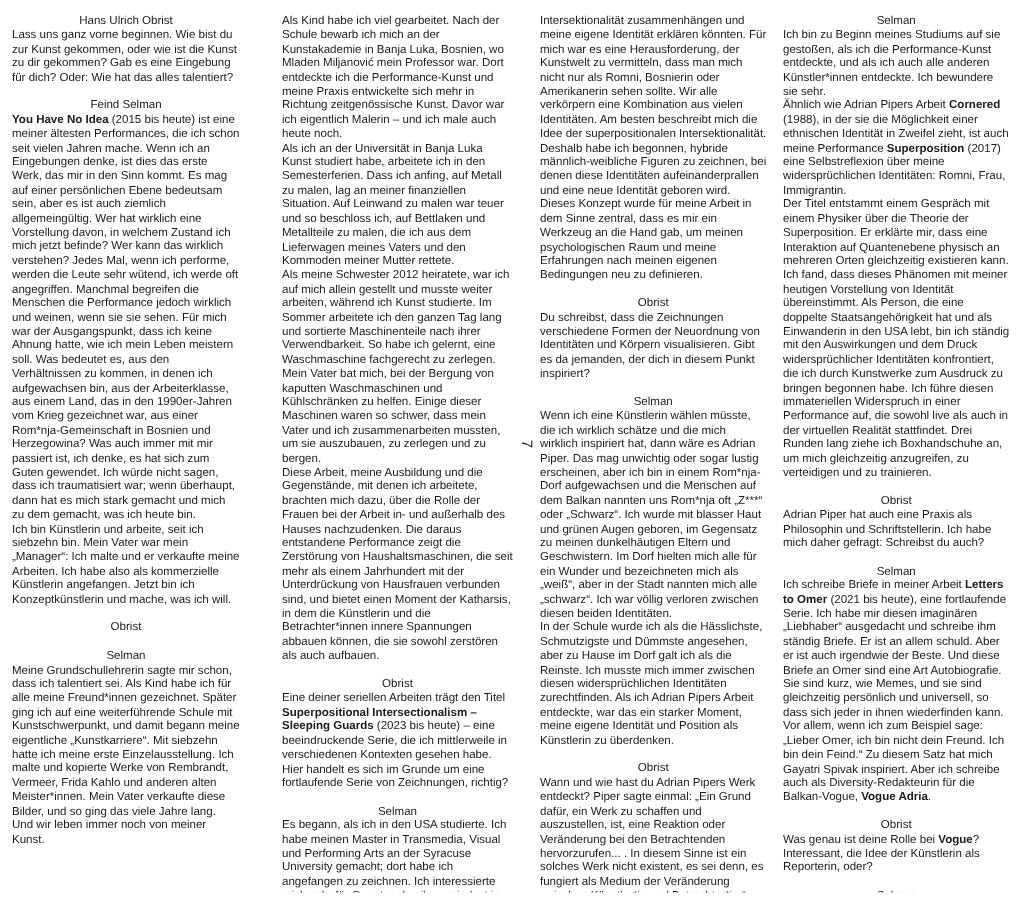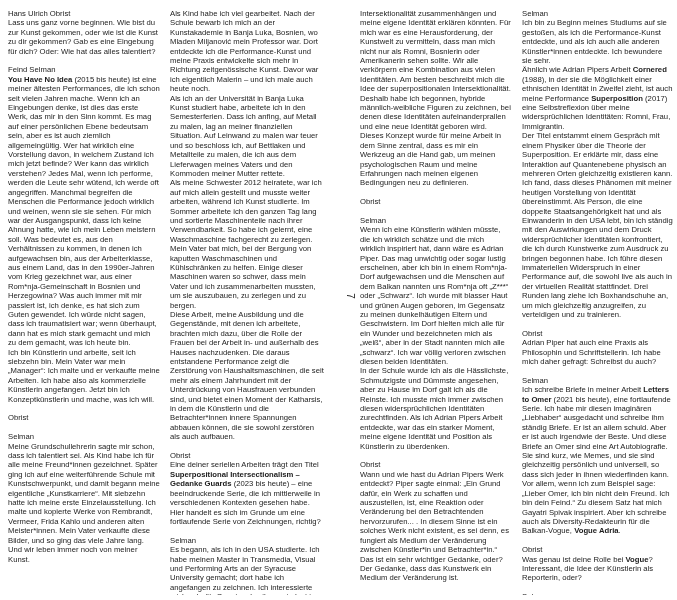--- a/index.html
+++ b/index.html
@@ -15,24 +15,24 @@
   .col {
     position: absolute;
     top: 9px; height: 586px;
     overflow: hidden;
     font-size: 7.7px;
     line-height: 9.4px;
     text-align: left;
     word-spacing: 0;
   }
   .col-1 { left: 8px;   width: 152px; }
-  .col-2 { left: 170px; width: 154px; }
+  .col-2 { left: 188px; width: 154px; }
   .col-3 { left: 360px; width: 151px; }
   .col-4 { left: 522px; width: 151px; }
-  .speaker { text-align: left; margin-top: 9.4px; }
+  .speaker { text-align: center; margin-top: 9.4px; }
   .col .speaker:first-child { margin-top: 0; }
   .para { margin: 0; }
   .b { font-weight: bold; }
   .page-num {
     position: absolute;
     left: 342px; top: 289px;
     width: 14px; height: 14px;
     font-size: 10px;
     transform: rotate(90deg);
     transform-origin: center center;
@@ -51,27 +51,28 @@
     <div class="speaker">Obrist</div>
     <div class="speaker">Selman</div>
     <div class="para"><span>Meine Grundschullehrerin sagte mir schon, dass ich talentiert sei. Als Kind habe ich für alle meine Freund*innen gezeichnet. Später ging ich auf eine weiterführende Schule mit Kunstschwerpunkt, und damit begann meine eigentliche „Kunstkarriere“. Mit siebzehn hatte ich meine erste Einzelausstellung. Ich malte und kopierte Werke von Rembrandt, Vermeer, Frida Kahlo und anderen alten Meister*innen. Mein Vater verkaufte diese Bilder, und so ging das viele Jahre lang. Und wir leben immer noch von meiner Kunst.</span></div>
   </div>
 <div class="col col-2">
     <div class="para"><span>Als Kind habe ich viel gearbeitet. Nach der Schule bewarb ich mich an der Kunstakademie in Banja Luka, Bosnien, wo Mladen Miljanović mein Professor war. Dort entdeckte ich die Performance-Kunst und meine Praxis entwickelte sich mehr in Richtung zeitgenössische Kunst. Davor war ich eigentlich Malerin – und ich male auch heute noch.</span></div>
     <div class="para"><span>Als ich an der Universität in Banja Luka Kunst studiert habe, arbeitete ich in den Semesterferien. Dass ich anfing, auf Metall zu malen, lag an meiner finanziellen Situation. Auf Leinwand zu malen war teuer und so beschloss ich, auf Bettlaken und Metallteile zu malen, die ich aus dem Lieferwagen meines Vaters und den Kommoden meiner Mutter rettete.</span></div>
     <div class="para"><span>Als meine Schwester 2012 heiratete, war ich auf mich allein gestellt und musste weiter arbeiten, während ich Kunst studierte. Im Sommer arbeitete ich den ganzen Tag lang und sortierte Maschinenteile nach ihrer Verwendbarkeit. So habe ich gelernt, eine Waschmaschine fachgerecht zu zerlegen. Mein Vater bat mich, bei der Bergung von kaputten Waschmaschinen und Kühlschränken zu helfen. Einige dieser Maschinen waren so schwer, dass mein Vater und ich zusammenarbeiten mussten, um sie auszubauen, zu zerlegen und zu bergen.</span></div>
     <div class="para"><span>Diese Arbeit, meine Ausbildung und die Gegenstände, mit denen ich arbeitete, brachten mich dazu, über die Rolle der Frauen bei der Arbeit in- und außerhalb des Hauses nachzudenken. Die daraus entstandene Performance zeigt die Zerstörung von Haushaltsmaschinen, die seit mehr als einem Jahrhundert mit der Unterdrückung von Hausfrauen verbunden sind, und bietet einen Moment der Katharsis, in dem die Künstlerin und die Betrachter*innen innere Spannungen abbauen können, die sie sowohl zerstören als auch aufbauen.</span></div>
     <div class="speaker">Obrist</div>
-    <div class="para"><span>Eine deiner seriellen Arbeiten trägt den Titel </span><span class="b">Superpositional Intersectionalism – Gedanke Guards</span><span> (2023 bis heute) – eine beeindruckende Serie, die ich mittlerweile in verschiedenen Kontexten gesehen habe. Hier handelt es sich im Grunde um eine fortlaufende Serie von Zeichnungen, richtig?</span></div>
+    <div class="para"><span>Eine deiner seriellen Arbeiten trägt den Titel </span><span class="b">Superpositional Intersectionalism – Sleeping Guards</span><span> (2023 bis heute) – eine beeindruckende Serie, die ich mittlerweile in verschiedenen Kontexten gesehen habe. Hier handelt es sich im Grunde um eine fortlaufende Serie von Zeichnungen, richtig?</span></div>
     <div class="speaker">Selman</div>
     <div class="para"><span>Es begann, als ich in den USA studierte. Ich habe meinen Master in Transmedia, Visual und Performing Arts an der Syracuse University gemacht; dort habe ich angefangen zu zeichnen. Ich interessierte mich sehr für Quantenphysik, zumindest in dem Maße, wie ich sie als Künstlerin verstehen konnte. Ich untersuchte, wie Konzepte wie Quantensuperposition und</span></div>
   </div>
 <div class="col col-3">
     <div class="para"><span>Intersektionalität zusammenhängen und meine eigene Identität erklären könnten. Für mich war es eine Herausforderung, der Kunstwelt zu vermitteln, dass man mich nicht nur als Romni, Bosnierin oder Amerikanerin sehen sollte. Wir alle verkörpern eine Kombination aus vielen Identitäten. Am besten beschreibt mich die Idee der superpositionalen Intersektionalität. Deshalb habe ich begonnen, hybride männlich-weibliche Figuren zu zeichnen, bei denen diese Identitäten aufeinanderprallen und eine neue Identität geboren wird. Dieses Konzept wurde für meine Arbeit in dem Sinne zentral, dass es mir ein Werkzeug an die Hand gab, um meinen psychologischen Raum und meine Erfahrungen nach meinen eigenen Bedingungen neu zu definieren.</span></div>
     <div class="speaker">Obrist</div>
+    <div class="para"><span>Du schreibst, dass die Zeichnungen verschiedene Formen der Neuordnung von Identitäten und Körpern visualisieren. Gibt es da jemanden, der dich in diesem Punkt inspiriert?</span></div>
     <div class="speaker">Selman</div>
     <div class="para"><span>Wenn ich eine Künstlerin wählen müsste, die ich wirklich schätze und die mich wirklich inspiriert hat, dann wäre es Adrian Piper. Das mag unwichtig oder sogar lustig erscheinen, aber ich bin in einem Rom*nja-Dorf aufgewachsen und die Menschen auf dem Balkan nannten uns Rom*nja oft „Z***“ oder „Schwarz“. Ich wurde mit blasser Haut und grünen Augen geboren, im Gegensatz zu meinen dunkelhäutigen Eltern und Geschwistern. Im Dorf hielten mich alle für ein Wunder und bezeichneten mich als „weiß“, aber in der Stadt nannten mich alle „schwarz“. Ich war völlig verloren zwischen diesen beiden Identitäten.</span></div>
     <div class="para"><span>In der Schule wurde ich als die Hässlichste, Schmutzigste und Dümmste angesehen, aber zu Hause im Dorf galt ich als die Reinste. Ich musste mich immer zwischen diesen widersprüchlichen Identitäten zurechtfinden. Als ich Adrian Pipers Arbeit entdeckte, war das ein starker Moment, meine eigene Identität und Position als Künstlerin zu überdenken.</span></div>
     <div class="speaker">Obrist</div>
     <div class="para"><span>Wann und wie hast du Adrian Pipers Werk entdeckt? Piper sagte einmal: „Ein Grund dafür, ein Werk zu schaffen und auszustellen, ist, eine Reaktion oder Veränderung bei den Betrachtenden hervorzurufen... . In diesem Sinne ist ein solches Werk nicht existent, es sei denn, es fungiert als Medium der Veränderung zwischen Künstler*in und Betrachter*in.“ Das ist ein sehr wichtiger Gedanke, oder? Der Gedanke, dass das Kunstwerk ein Medium der Veränderung ist.</span></div>
   </div>
 <div class="col col-4">
     <div class="speaker">Selman</div>
     <div class="para"><span>Ich bin zu Beginn meines Studiums auf sie gestoßen, als ich die Performance-Kunst entdeckte, und als ich auch alle anderen Künstler*innen entdeckte. Ich bewundere sie sehr.</span></div>
     <div class="para"><span>Ähnlich wie Adrian Pipers Arbeit </span><span class="b">Cornered</span><span> (1988), in der sie die Möglichkeit einer ethnischen Identität in Zweifel zieht, ist auch meine Performance </span><span class="b">Superposition</span><span> (2017) eine Selbstreflexion über meine widersprüchlichen Identitäten: Romni, Frau, Immigrantin.</span></div>

